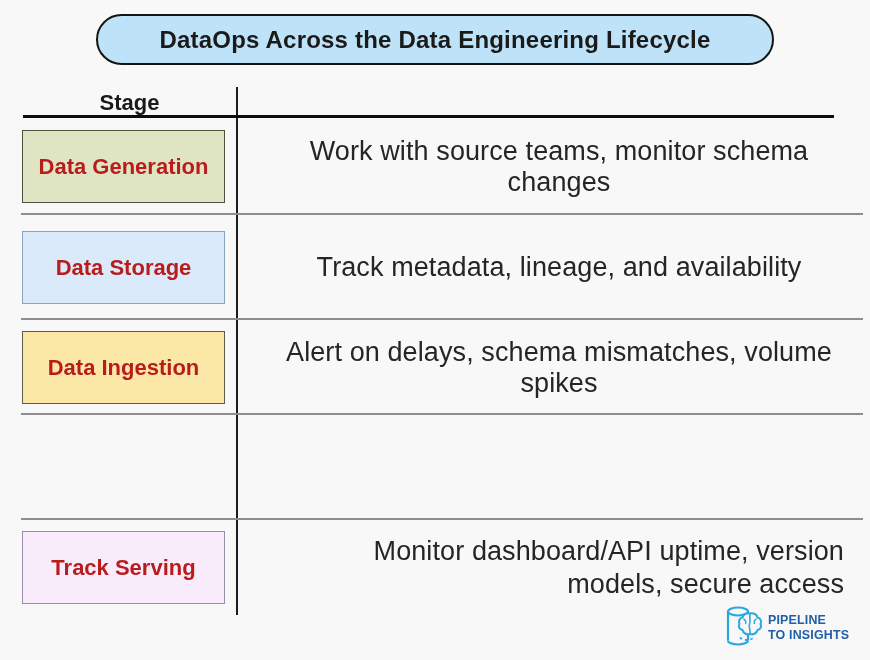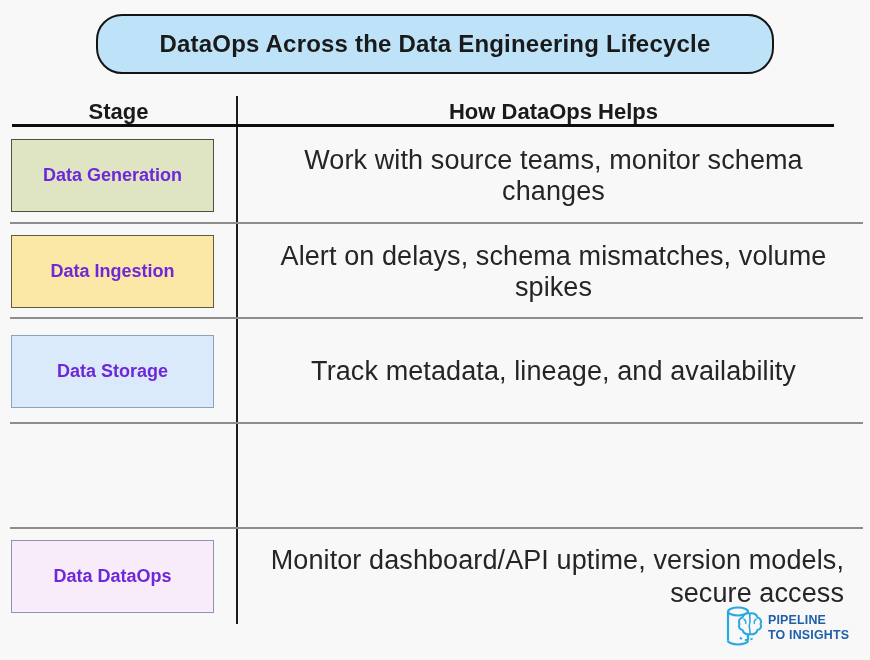--- a/index.html
+++ b/index.html
@@ -8,40 +8,41 @@
     background: #f8f8f8;
     font-family: "Liberation Sans", sans-serif;
     color: #1a1a1a;
     position: relative;
     overflow: hidden;
   }
 
   
   .title-pill {
     width: 678px;
-    height: 60px;
+    height: 51px;
     margin: 14px auto 0;
     background: #bee3f8;
     border: 2.5px solid #141414;
     border-radius: 26px;
     display: flex;
     align-items: center;
     justify-content: center;
   }
   .title-pill h1 {
     font-size: 24px;
     font-weight: bold;
     letter-spacing: 0.2px;
   }
 
   
   .dataops-table {
     position: relative;
     width: 870px;
     margin-top: 22px;
+    padding-left: 11px;
   }
   .v-divider {
     position: absolute;
     left: 236px;
     top: 0;
     width: 2px;
     height: 528px;
     background: #1c1c1c;
   }
   .header-row {
@@ -94,24 +95,24 @@
     padding-right: 12px;
   }
   .stage-box {
     width: 203px;
     min-height: 73px;
     border: 1.5px solid #555;
     display: flex;
     align-items: center;
     justify-content: center;
     text-align: center;
-    font-size: 18px;
+    font-size: 22px;
     font-weight: bold;
     line-height: 1.25;
-    color: #6d28d9;
+    color: #b91c1c;
     padding: 6px 10px;
   }
   .help-cell {
     display: flex;
     align-items: center;
     justify-content: center;
     text-align: center;
     font-size: 27px;
     color: #252525;
     padding: 0 26px;
@@ -145,50 +146,49 @@
 
 <div class="title-pill">
   <h1>DataOps Across the Data Engineering Lifecycle</h1>
 </div>
 
 <div class="dataops-table">
   <div class="v-divider"></div>
 
   <div class="header-row">
     <div class="header-cell">Stage</div>
-    <div class="header-cell">How DataOps Helps</div>
   </div>
 
   <div class="t-row row-1 sep">
     <div class="stage-cell">
       <div class="stage-box" style="background-color: rgb(223, 229, 195); border-color: rgb(77, 82, 64);">Data Generation</div>
     </div>
     <div class="help-cell">Work with source teams, monitor schema changes</div>
   </div>
 
+  <div class="t-row row-2 sep">
+    <div class="stage-cell">
+      <div class="stage-box" style="background-color: rgb(219, 234, 250); border-color: rgb(139, 163, 189);">Data Storage</div>
+    </div>
+    <div class="help-cell">Track metadata, lineage, and availability</div>
+  </div>
+
   <div class="t-row row-3 sep">
     <div class="stage-cell">
       <div class="stage-box" style="background-color: rgb(251, 231, 166); border-color: rgb(95, 90, 73);">Data Ingestion</div>
     </div>
     <div class="help-cell">Alert on delays, schema mismatches, volume spikes</div>
   </div>
 
-  <div class="t-row row-2 sep">
-    <div class="stage-cell">
-      <div class="stage-box" style="background-color: rgb(219, 234, 250); border-color: rgb(139, 163, 189);">Data Storage</div>
-    </div>
-    <div class="help-cell">Track metadata, lineage, and availability</div>
-  </div>
-
   <div class="t-row row-4 sep">
   </div>
 
   <div class="t-row row-5">
     <div class="stage-cell">
-      <div class="stage-box" style="background-color: rgb(248, 236, 251); border-color: rgb(154, 143, 166);">Data DataOps</div>
+      <div class="stage-box" style="background-color: rgb(248, 236, 251); border-color: rgb(154, 143, 166);">Track Serving</div>
     </div>
     <div class="help-cell align-left">Monitor dashboard/API uptime, version models, secure access</div>
   </div>
 </div>
 
 <div class="logo">
   <span>
     <svg width="44" height="44" viewBox="0 0 44 44" fill="none" xmlns="http://www.w3.org/2000/svg">
 
       <ellipse cx="14" cy="7.5" rx="10" ry="4" stroke="#2aa9e0" stroke-width="2.2"></ellipse>

